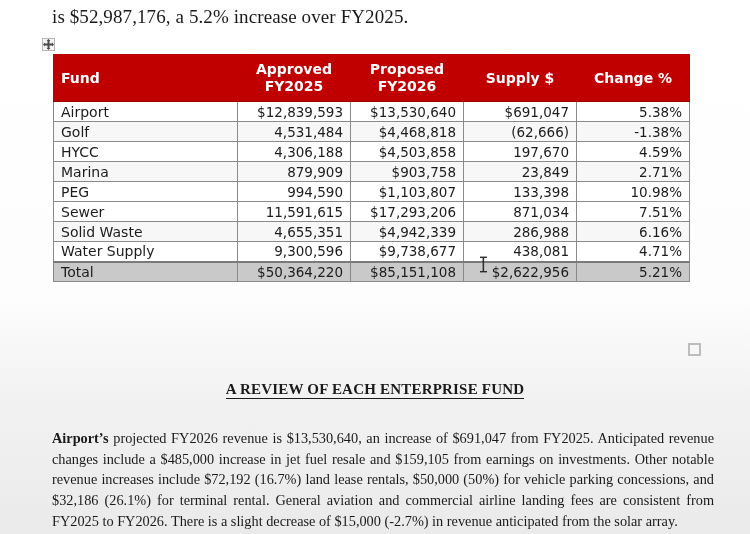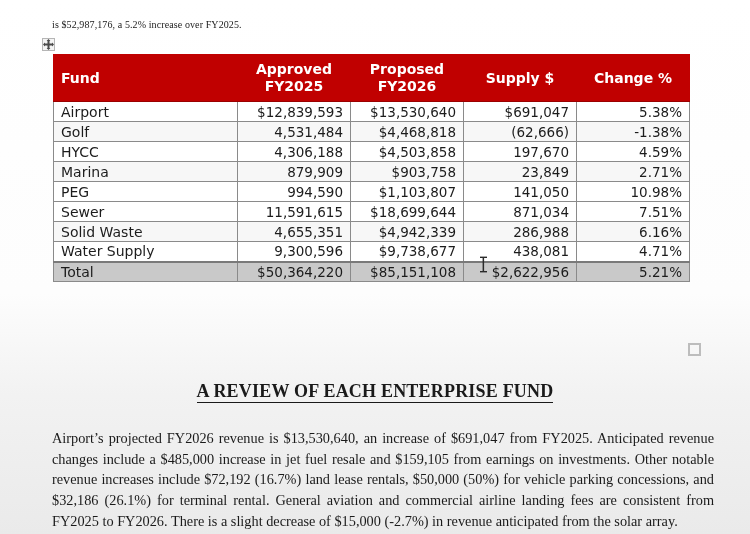--- a/index.html
+++ b/index.html
@@ -30,22 +30,22 @@
 
   .doc-inner {
     position: absolute;
     left: 0; top: 0; right: 0; bottom: 0;
   }
 
   
   .top-line {
     position: absolute;
     left: 52px;
-    top: 16px;
-    font-size: 10px;
+    top: 8px;
+    font-size: 19px;
     line-height: 18px;
     letter-spacing: .1px;
     white-space: nowrap;
   }
 
   
   .move-handle {
     position: absolute;
     left: 42px;
     top: 38px;
@@ -131,41 +131,41 @@
 
   
   .section-heading {
     position: absolute;
     left: 0;
     right: 0;
     top: 381px;
     text-align: center;
     font-family: "Liberation Serif", serif;
     font-weight: bold;
-    font-size: 18px;
+    font-size: 15px;
     letter-spacing: .2px;
   }
   .section-heading span {
     border-bottom: 1.5px solid #1a1a1a;
     padding-bottom: 1px;
   }
 
   
   .body-para {
     position: absolute;
     left: 52px;
     top: 414px;
     width: 662px;
     font-family: "Liberation Serif", serif;
     font-size: 14.3px;
     line-height: 20.6px;
     text-align: justify;
     text-justify: inter-word;
   }
-  .body-para b { font-weight: normal; }
+  .body-para b { font-weight: bold; }
 
   
   .ibeam {
     position: absolute;
     left: 479px;
     top: 256px;
     width: 9px;
     height: 17px;
     pointer-events: none;
   }
@@ -235,27 +235,27 @@
               <td class="c-fund">Marina</td>
               <td class="c-num">879,909</td>
               <td class="c-num">$903,758</td>
               <td class="c-num">23,849</td>
               <td class="c-num">2.71%</td>
             </tr>
             <tr class="band-a">
               <td class="c-fund">PEG</td>
               <td class="c-num">994,590</td>
               <td class="c-num">$1,103,807</td>
-              <td class="c-num">141,050</td>
+              <td class="c-num">133,398</td>
               <td class="c-num">10.98%</td>
             </tr>
             <tr class="band-a">
               <td class="c-fund">Sewer</td>
               <td class="c-num">11,591,615</td>
-              <td class="c-num">$18,699,644</td>
+              <td class="c-num">$17,293,206</td>
               <td class="c-num">871,034</td>
               <td class="c-num">7.51%</td>
             </tr>
             <tr class="band-b">
               <td class="c-fund">Solid Waste</td>
               <td class="c-num">4,655,351</td>
               <td class="c-num">$4,942,339</td>
               <td class="c-num">286,988</td>
               <td class="c-num">6.16%</td>
             </tr>

